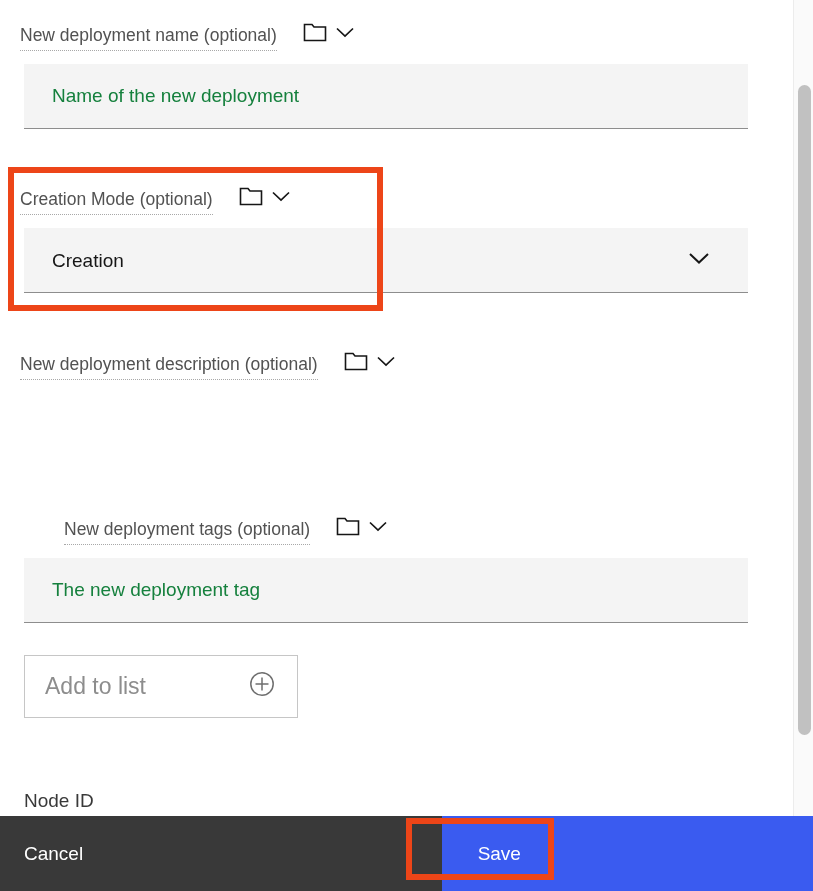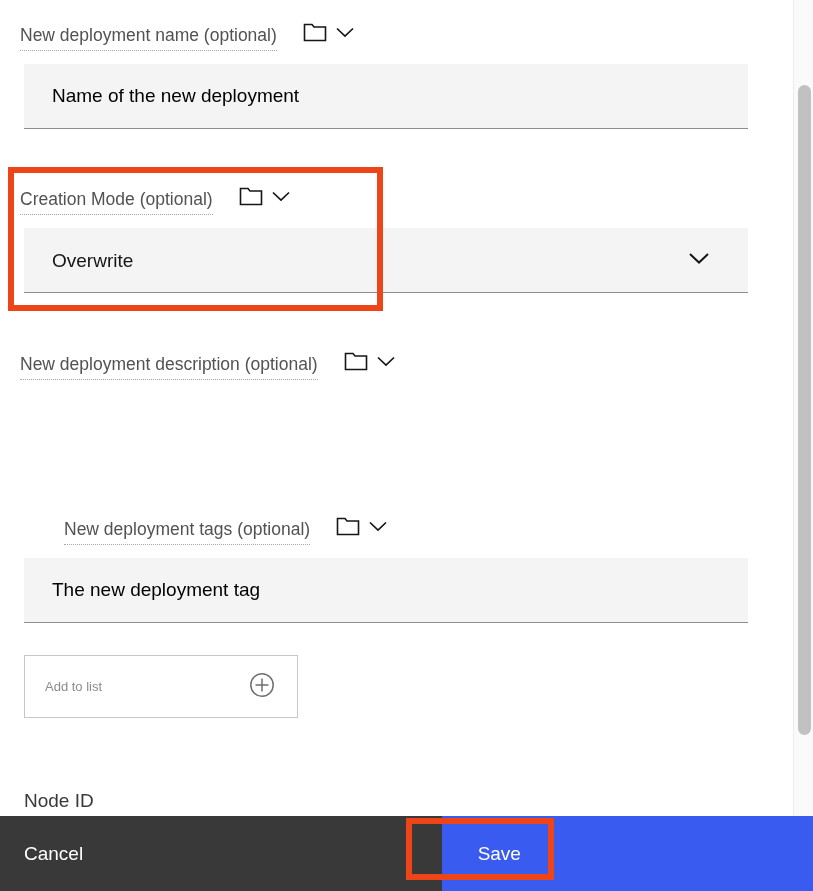--- a/index.html
+++ b/index.html
@@ -67,21 +67,21 @@
     width: 724px;
     height: 65px;
     background: #f4f4f4;
     border: none;
     border-bottom: 1px solid #8d8d8d;
     box-sizing: border-box;
     display: flex;
     align-items: center;
     padding-left: 28px;
     font-size: 19px;
-    color: #000000;
+    color: #15803d;
   }
 
   .select-input {
     position: absolute;
     left: 24px;
     width: 724px;
     height: 65px;
     background: #f4f4f4;
     border: none;
     border-bottom: 1px solid #8d8d8d;
@@ -104,21 +104,21 @@
     width: 274px;
     height: 63px;
     border: 1px solid #c6c6c6;
     box-sizing: border-box;
     background: #ffffff;
     display: flex;
     align-items: center;
     justify-content: space-between;
     padding-left: 20px;
     padding-right: 22px;
-    font-size: 13px;
+    font-size: 23px;
     color: #8d8d8d;
     text-align: right;
   }
 
   
   .plain-label {
     position: absolute;
     left: 24px;
     font-size: 19px;
     color: #393939;
@@ -225,21 +225,21 @@
         </span>
         <span>
           <svg class="icon-chevron-small" width="22" height="14" viewBox="0 0 22 14">
             <path d="M3 3.5 L11 11 L19 3.5" fill="none" stroke="#161616" stroke-width="1.7"></path>
           </svg>
         </span>
       </span>
     </div>
   </div>
   <div class="select-input" style="top:228px;">
-    <span class="select-value">Overwrite</span>
+    <span class="select-value">Creation</span>
     <span>
       <svg width="26" height="16" viewBox="0 0 26 16">
         <path d="M4 4 L13 12.5 L22 4" fill="none" stroke="#161616" stroke-width="2"></path>
       </svg>
     </span>
   </div>
 
   <div class="field-group" style="top:351px;">
     <div class="field-label-row">
       <span class="field-label">New deployment description (optional)</span>

